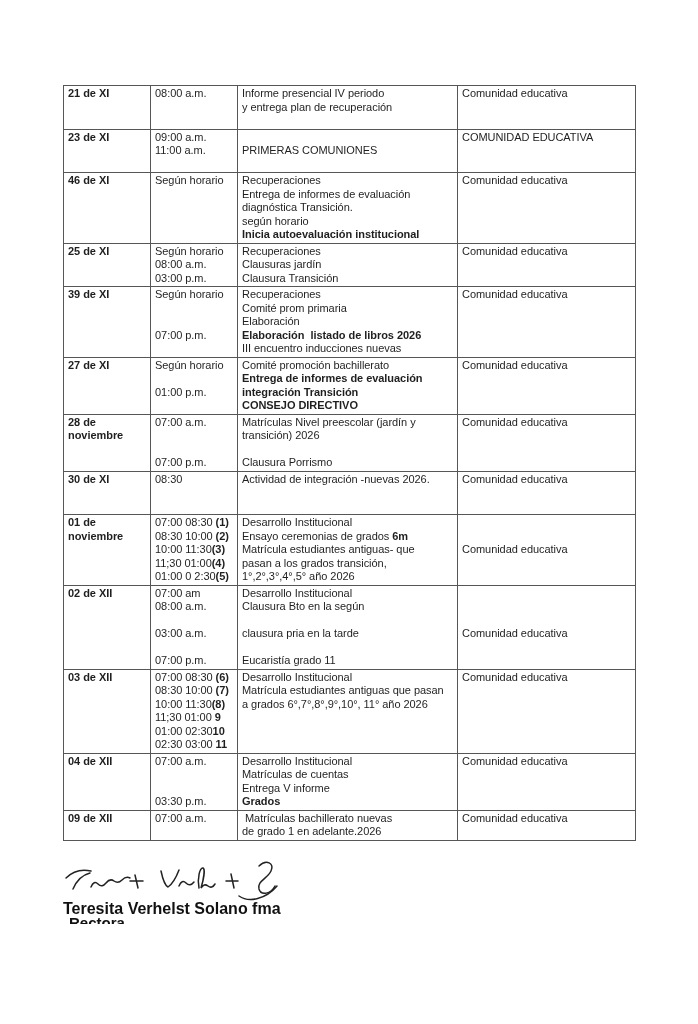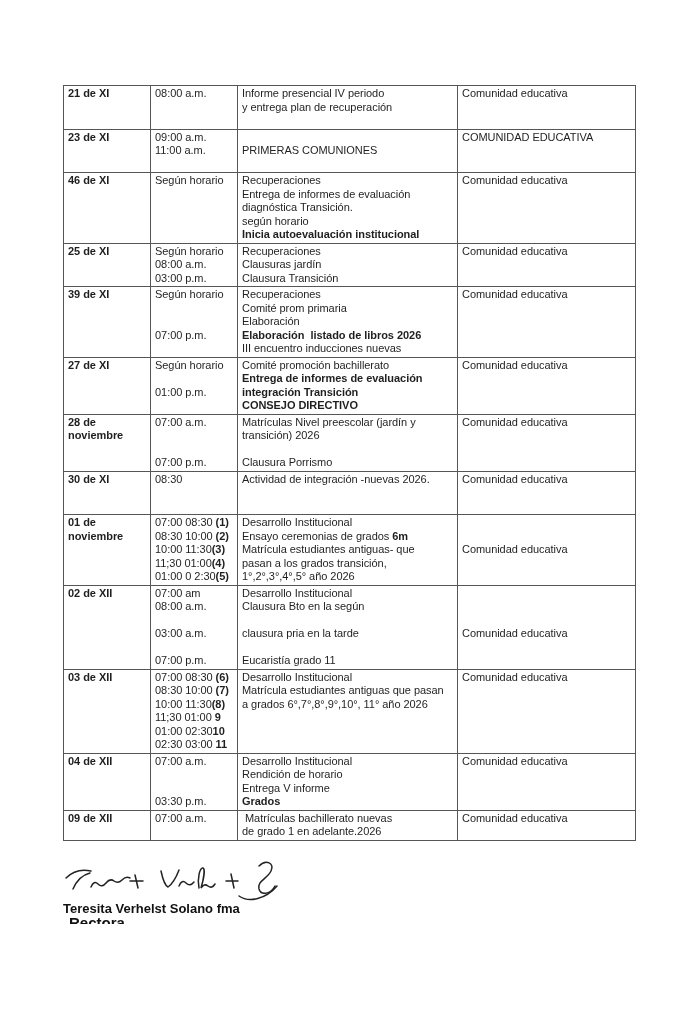--- a/index.html
+++ b/index.html
@@ -18,21 +18,21 @@
   }
   .col-date   { width:87px;  }
   .col-times  { width:87px;  }
   .col-activities { width:220px; }
   .col-audience   { width:178px; }
   td.cell-date { font-weight:bold; }
   .line { white-space:pre; min-height:13.5px; }
   .bold { font-weight:bold;margin-top:20px; }
   .signature-block { position:absolute; left:63px; top:856px; }
   .sig-script { display:block; }
-  .sig-name  { font-weight:bold; font-size:13px; line-height:14px; color:#111; }
+  .sig-name  { font-weight:bold; font-size:16px; line-height:14px; color:#111; }
   .sig-title { font-weight:bold; font-size:15px; line-height:14px; color:#111; padding-left:6px; }
 </style>
 </head>
 <body>
 
 <div class="page">
 
   <table class="schedule">
     <colgroup>
       <col class="col-date">
@@ -265,21 +265,21 @@
             <div class="line"><span>04 de XII</span></div>
           </td>
           <td class="cell-times">
             <div class="line"><span>07:00 a.m.</span></div>
             <div class="line">&nbsp;</div>
             <div class="line">&nbsp;</div>
             <div class="line"><span>03:30 p.m.</span></div>
           </td>
           <td class="cell-activities">
             <div class="line"><span>Desarrollo Institucional</span></div>
-            <div class="line"><span>Rendición de horario</span></div>
+            <div class="line"><span>Matrículas de cuentas</span></div>
             <div class="line"><span>Entrega V informe</span></div>
             <div class="line"><span class="bold">Grados</span></div>
           </td>
           <td class="cell-audience">
             <div class="line"><span>Comunidad educativa</span></div>
           </td>
         </tr>
         <tr>
           <td class="cell-date">
             <div class="line"><span>09 de XII</span></div>

